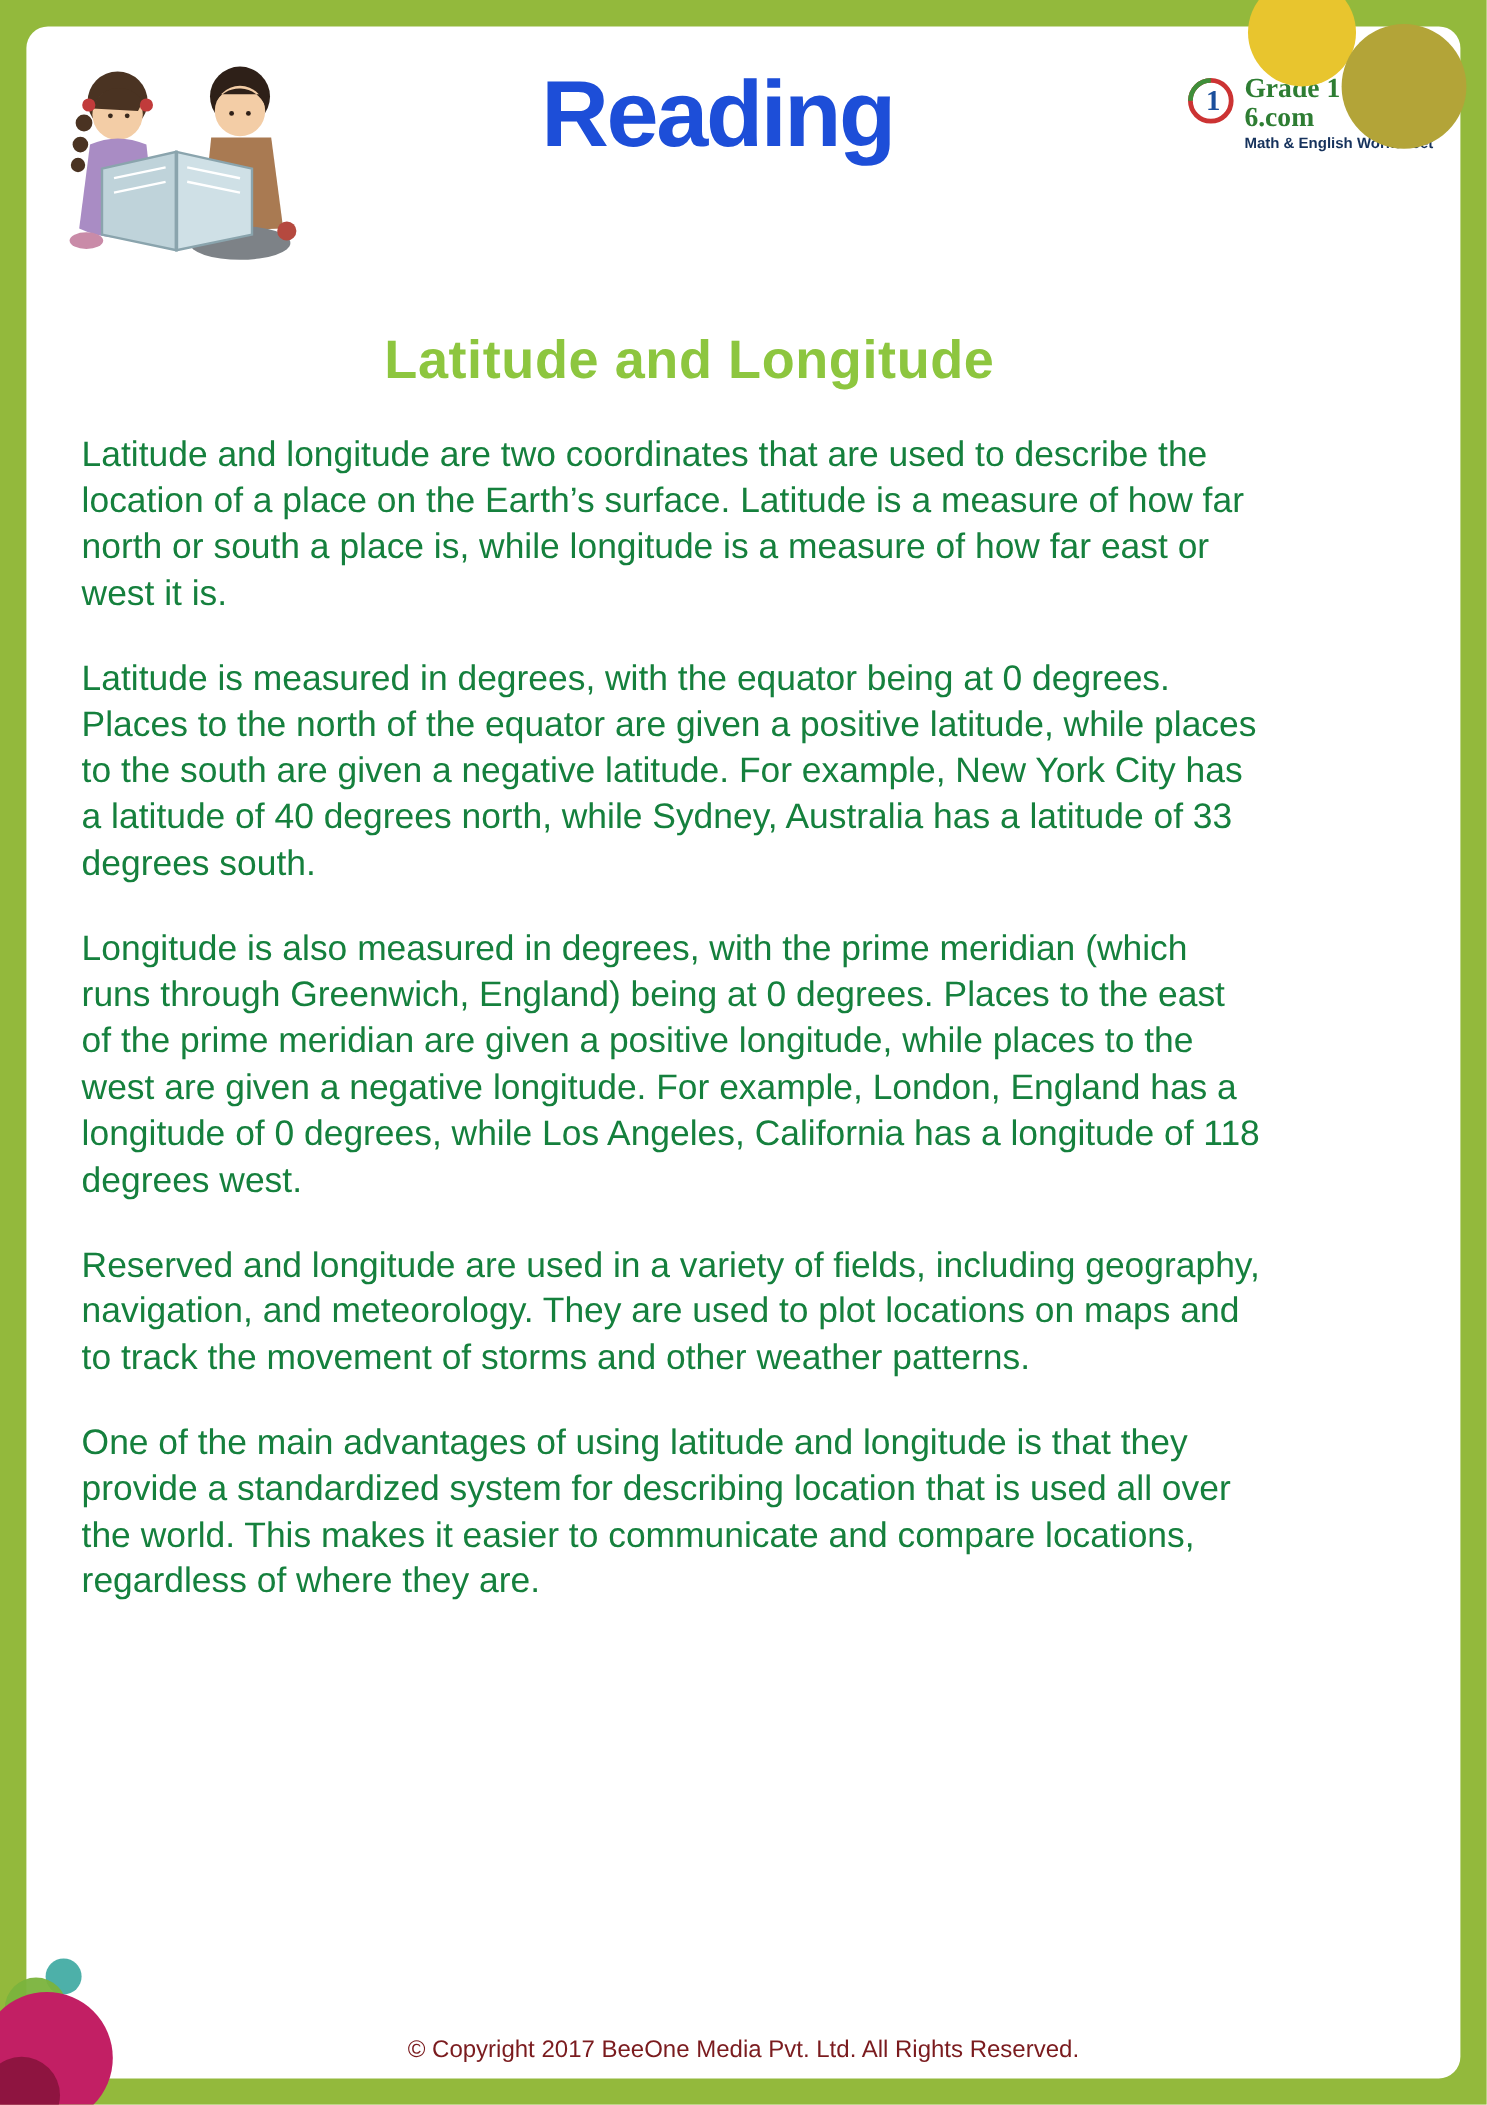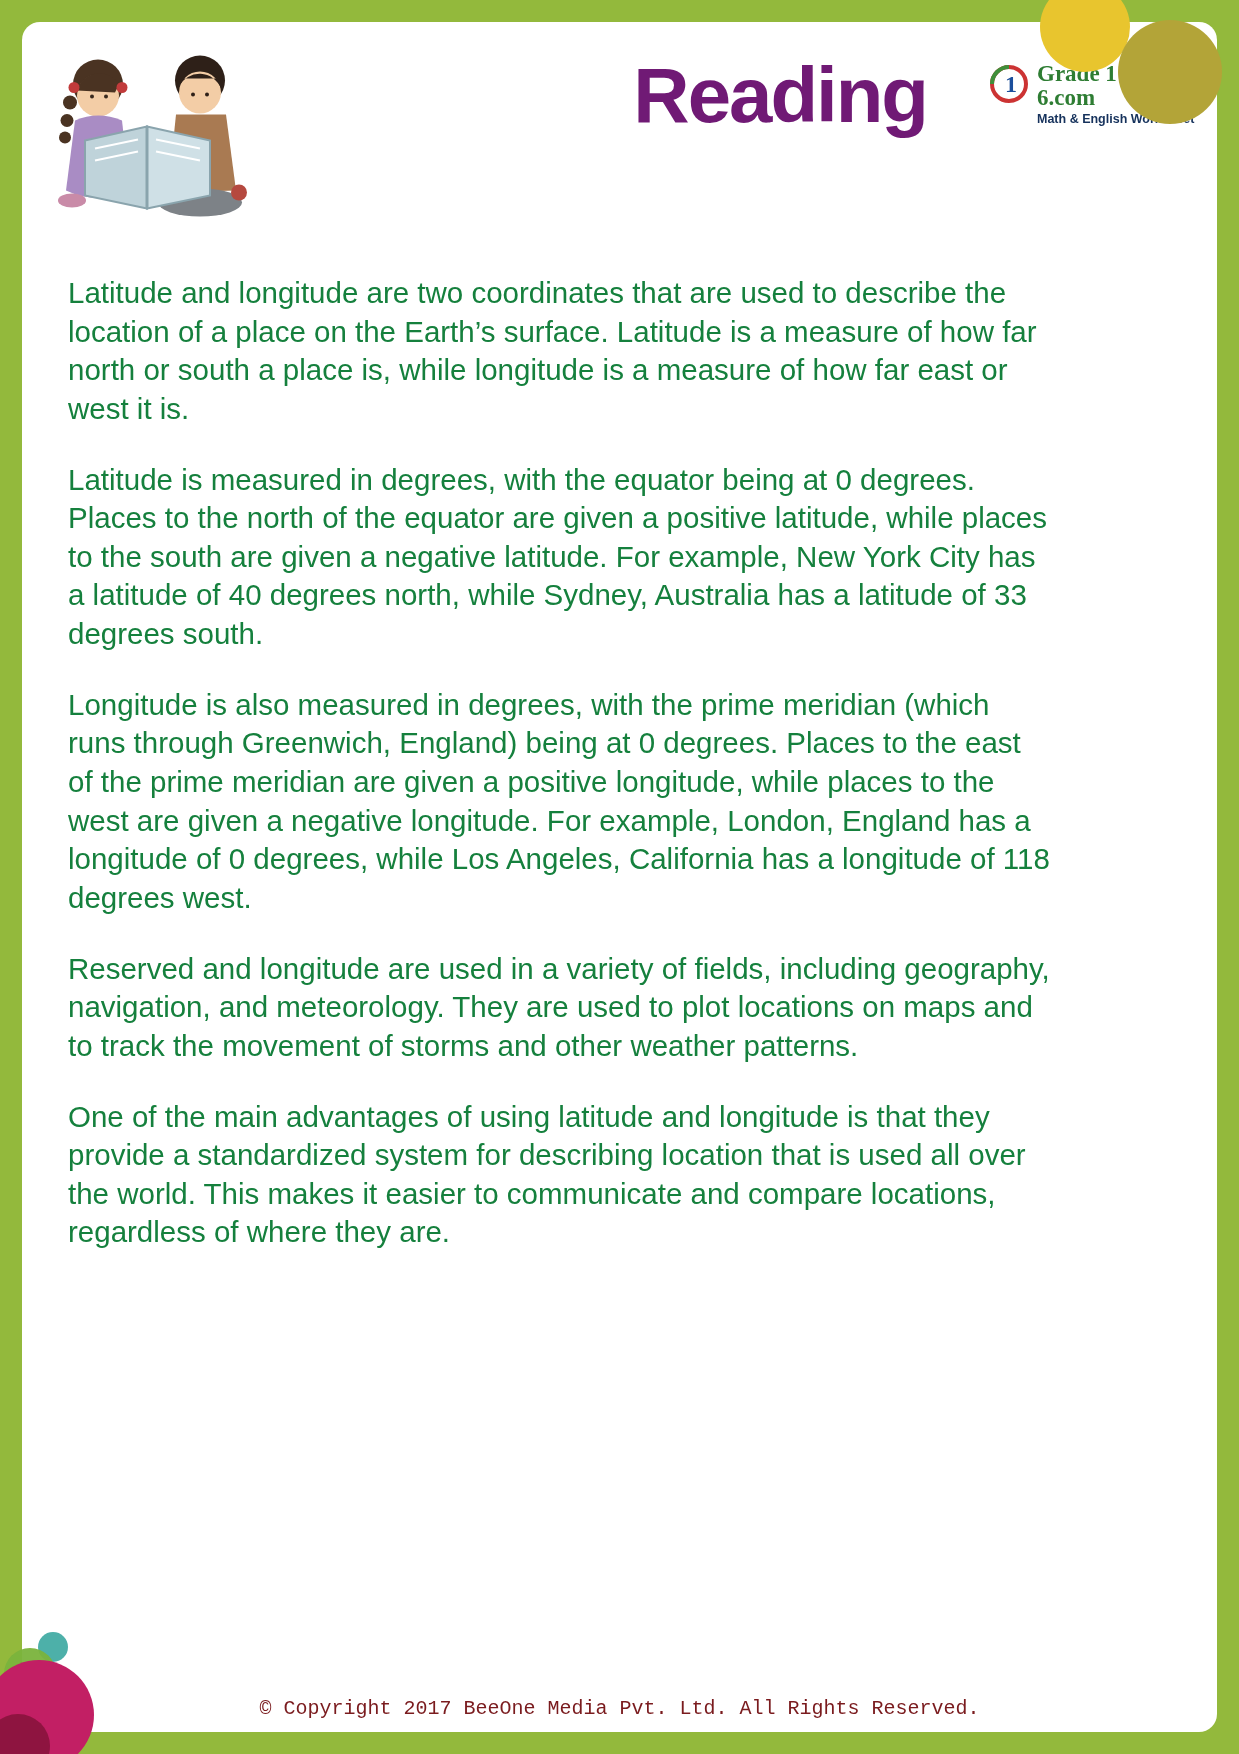--- a/index.html
+++ b/index.html
@@ -23,22 +23,22 @@
   .c-olive  {width:104px;height:104px;left:1118px;top:20px;background:#b3a438;}
   .c-teal   {width:30px;height:30px;left:38px;top:1632px;background:#3aa7a0;opacity:.9;}
   .c-green  {width:52px;height:52px;left:4px;top:1648px;background:#7ab33c;opacity:.95;}
   .c-magenta{width:110px;height:110px;left:-16px;top:1660px;background:#c21f64;}
   .c-crimson{width:64px;height:64px;left:-14px;top:1714px;background:#8e1440;}
 
   
   .header{position:relative;height:252px;}
   .illustration{position:absolute;left:18px;top:16px;width:215px;height:205px;}
   .title-block{
-    position:absolute;left:225px;top:34px;width:680px;
-    text-align:right;color:#701a75;font-weight:bold;line-height:1.0;
+    position:absolute;left:236px;top:34px;width:680px;
+    text-align:center;color:#1d4ed8;font-weight:bold;line-height:1.0;
     letter-spacing:-2px;
   }
   .title-line{font-size:78px;}
   .logo{
     position:absolute;right:18px;top:40px;width:212px;
     display:flex;align-items:flex-start;gap:6px;
   }
   .logo-icon{flex:0 0 auto;}
   .logo-text{display:flex;flex-direction:column;line-height:1.05;}
   .logo-site{
@@ -64,21 +64,21 @@
     width:985px;
     font-size:29.5px;
     color:#15803d;
     line-height:1.31;
     margin:0 0 32px 0;
   }
 
   .footer{
     position:absolute;left:0;right:0;bottom:12px;
     text-align:center;
-    font-family:Liberation Mono, monospace;
+    font-family:Liberation Sans, sans-serif;
     font-size:20px;
     color:#7a1b1e;
     z-index:2;
   }
 </style>
 </head>
 <body>
 
 <div class="page">
 
@@ -136,20 +136,21 @@
           <path d="M22 5 a17 17 0 0 0 -17 17" fill="none" stroke="#3f8f3a" stroke-width="4"></path>
           <text x="24" y="30" text-anchor="middle" font-size="24" font-weight="bold" fill="#1b4f9c" font-family="Liberation Serif, serif">1</text>
         </svg>
         <div class="logo-text">
           <span class="logo-site">Grade 1 to 6.com</span>
           <span class="logo-tagline">Math &amp; English Worksheet</span>
         </div>
       </div>
     </div>
 
+    <div class="subtitle">Latitude and Longitude</div>
 
     <div class="content">
       <p>Latitude and longitude are two coordinates that are used to describe the location of a place on the Earth’s surface. Latitude is a measure of how far north or south a place is, while longitude is a measure of how far east or west it is.</p>
       <p>Latitude is measured in degrees, with the equator being at 0 degrees. Places to the north of the equator are given a positive latitude, while places to the south are given a negative latitude. For example, New York City has a latitude of 40 degrees north, while Sydney, Australia has a latitude of 33 degrees south.</p>
       <p>Longitude is also measured in degrees, with the prime meridian (which runs through Greenwich, England) being at 0 degrees. Places to the east of the prime meridian are given a positive longitude, while places to the west are given a negative longitude. For example, London, England has a longitude of 0 degrees, while Los Angeles, California has a longitude of 118 degrees west.</p>
       <p>Reserved and longitude are used in a variety of fields, including geography, navigation, and meteorology. They are used to plot locations on maps and to track the movement of storms and other weather patterns.</p>
       <p>One of the main advantages of using latitude and longitude is that they provide a standardized system for describing location that is used all over the world. This makes it easier to communicate and compare locations, regardless of where they are.</p>
     </div>
 
     <div class="footer">© Copyright 2017 BeeOne Media Pvt. Ltd. All Rights Reserved.</div>

